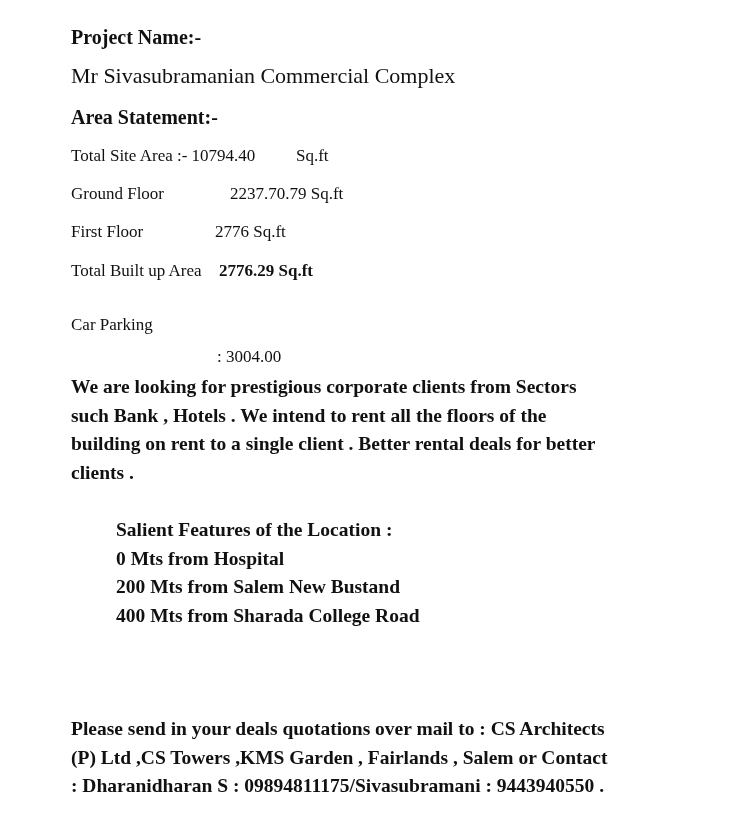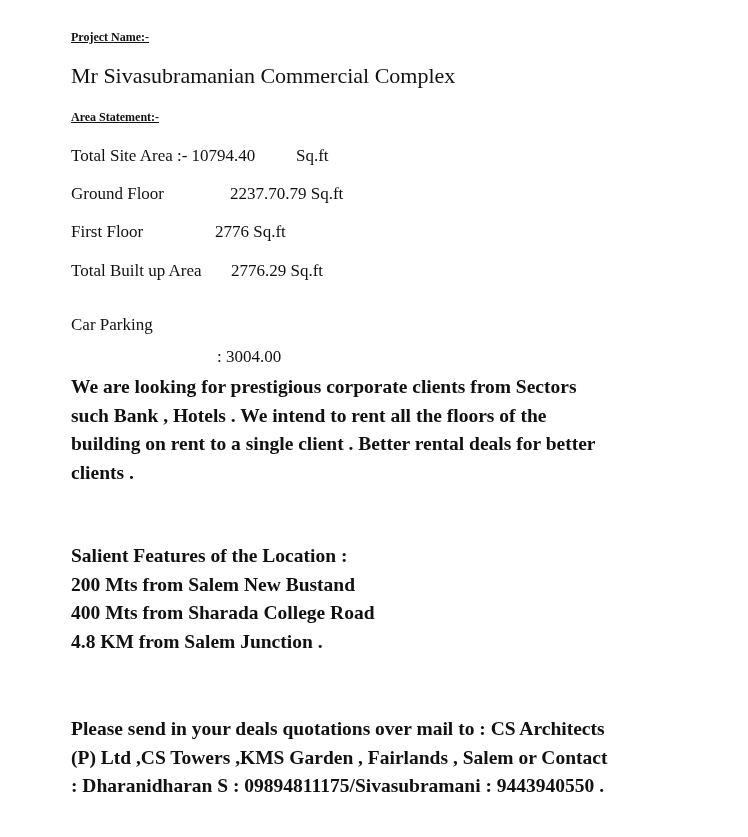--- a/index.html
+++ b/index.html
@@ -9,21 +9,21 @@
     }
     body {
       width: 748px;
       height: 837px;
       position: relative;
       overflow: hidden;
       font-family: "Liberation Serif", "DejaVu Serif", serif;
       color: #111111;
     }
     .abs { position: absolute; left: 71px; white-space: nowrap; }
-    .h1 { font-weight: bold; font-size: 12px; line-height: 24px; text-decoration: underline; }
+    .h1 { font-weight: bold; font-size: 20px; line-height: 24px; }
     .reg { font-size: 22px; line-height: 20px; }
     .bold-p { font-weight: bold; font-size: 19.5px; line-height: 28.5px; }
     .row { position: absolute; left: 71px; font-size: 17px; line-height: 20px; white-space: nowrap; }
     .row span { position: absolute; top: 0; white-space: nowrap; }
     .block { position: absolute; left: 71px; width: 620px; }
     .line { display: block; white-space: nowrap; }
   </style>
 </head>
 <body>
 
@@ -42,40 +42,40 @@
     <div class="row" style="top:184px;">
       <span style="left:0;">Ground Floor</span>
       <span style="left:159px;">2237.70.79  Sq.ft</span>
     </div>
     <div class="row" style="top:222px;">
       <span style="left:0;">First Floor</span>
       <span style="left:144px;">2776   Sq.ft</span>
     </div>
     <div class="row" style="top:261px;">
       <span style="left:0;">Total Built up Area</span>
-      <span style="left:160px;">2776.29  Sq.ft</span>
+      <span style="left:148px;font-weight:bold;">2776.29  Sq.ft</span>
     </div>
     <div class="row" style="top:299px;">
       <span style="left:0;margin-top:16px;">Car Parking</span>
       <span style="left:146px;margin-top:48px;">: 3004.00</span>
     </div>
   </div>
 
   <div class="block bold-p" style="top:373px;">
     <span class="line">We are looking for prestigious corporate clients from Sectors</span>
     <span class="line">such Bank , Hotels . We intend to rent all the floors of the</span>
     <span class="line">building on rent to a single client . Better rental deals for better</span>
     <span class="line">clients .</span>
   </div>
 
-  <div class="block bold-p" style="top:542px;">
+  <div class="block bold-p" style="top:516px;margin-left:45px;">
     <span class="line">Salient Features of the Location :</span>
+    <span class="line">0 Mts from  Hospital</span>
     <span class="line">200 Mts from Salem New Bustand</span>
     <span class="line">400 Mts from Sharada College Road</span>
-    <span class="line">4.8 KM from Salem Junction .</span>
   </div>
 
   <div class="block bold-p" style="top:715px;">
     <span class="line">Please send in your deals quotations over mail to : CS Architects</span>
     <span class="line">(P) Ltd ,CS Towers ,KMS Garden , Fairlands , Salem or Contact</span>
     <span class="line">: Dharanidharan S : 09894811175/Sivasubramani : 9443940550 .</span>
   </div>
 
 </div>
 

